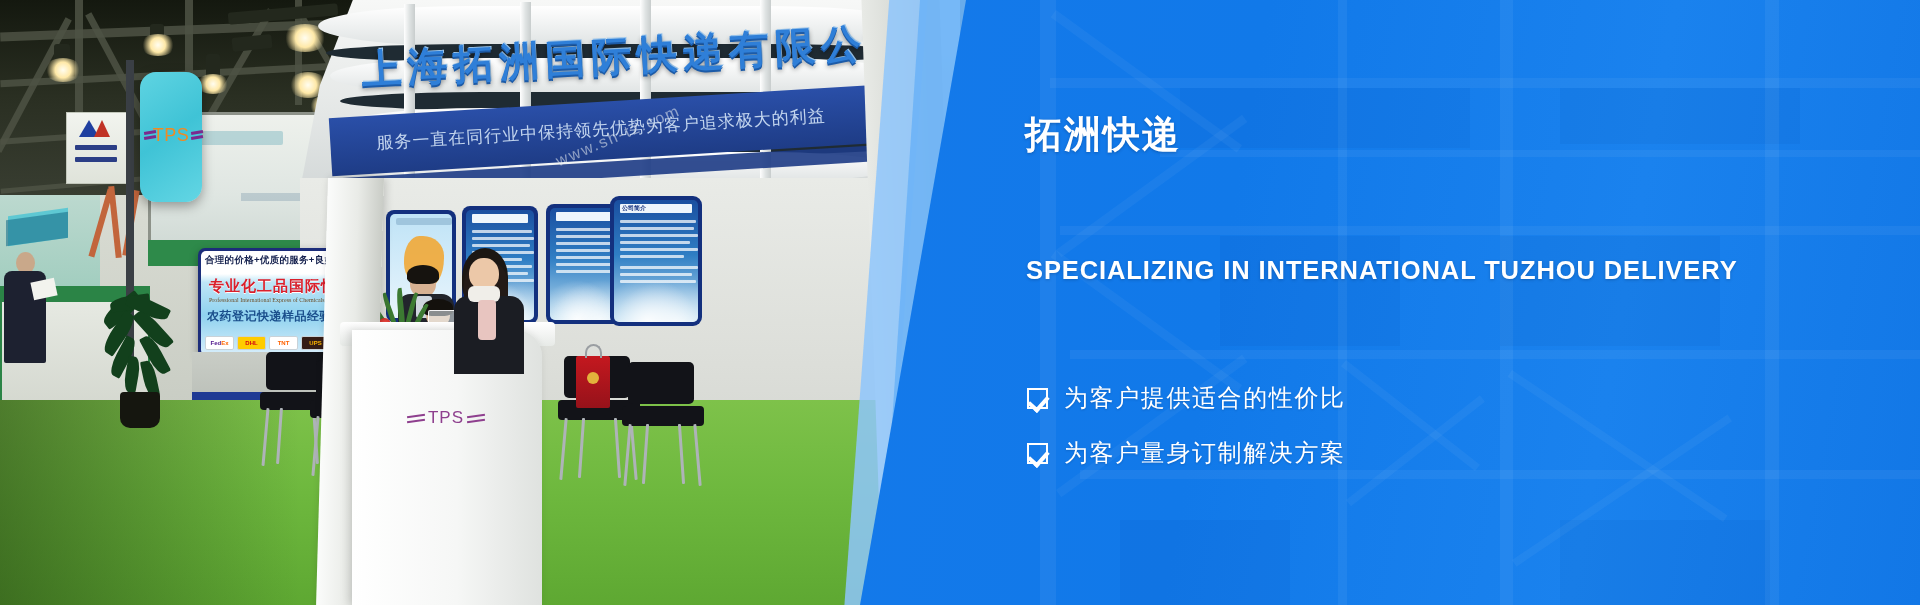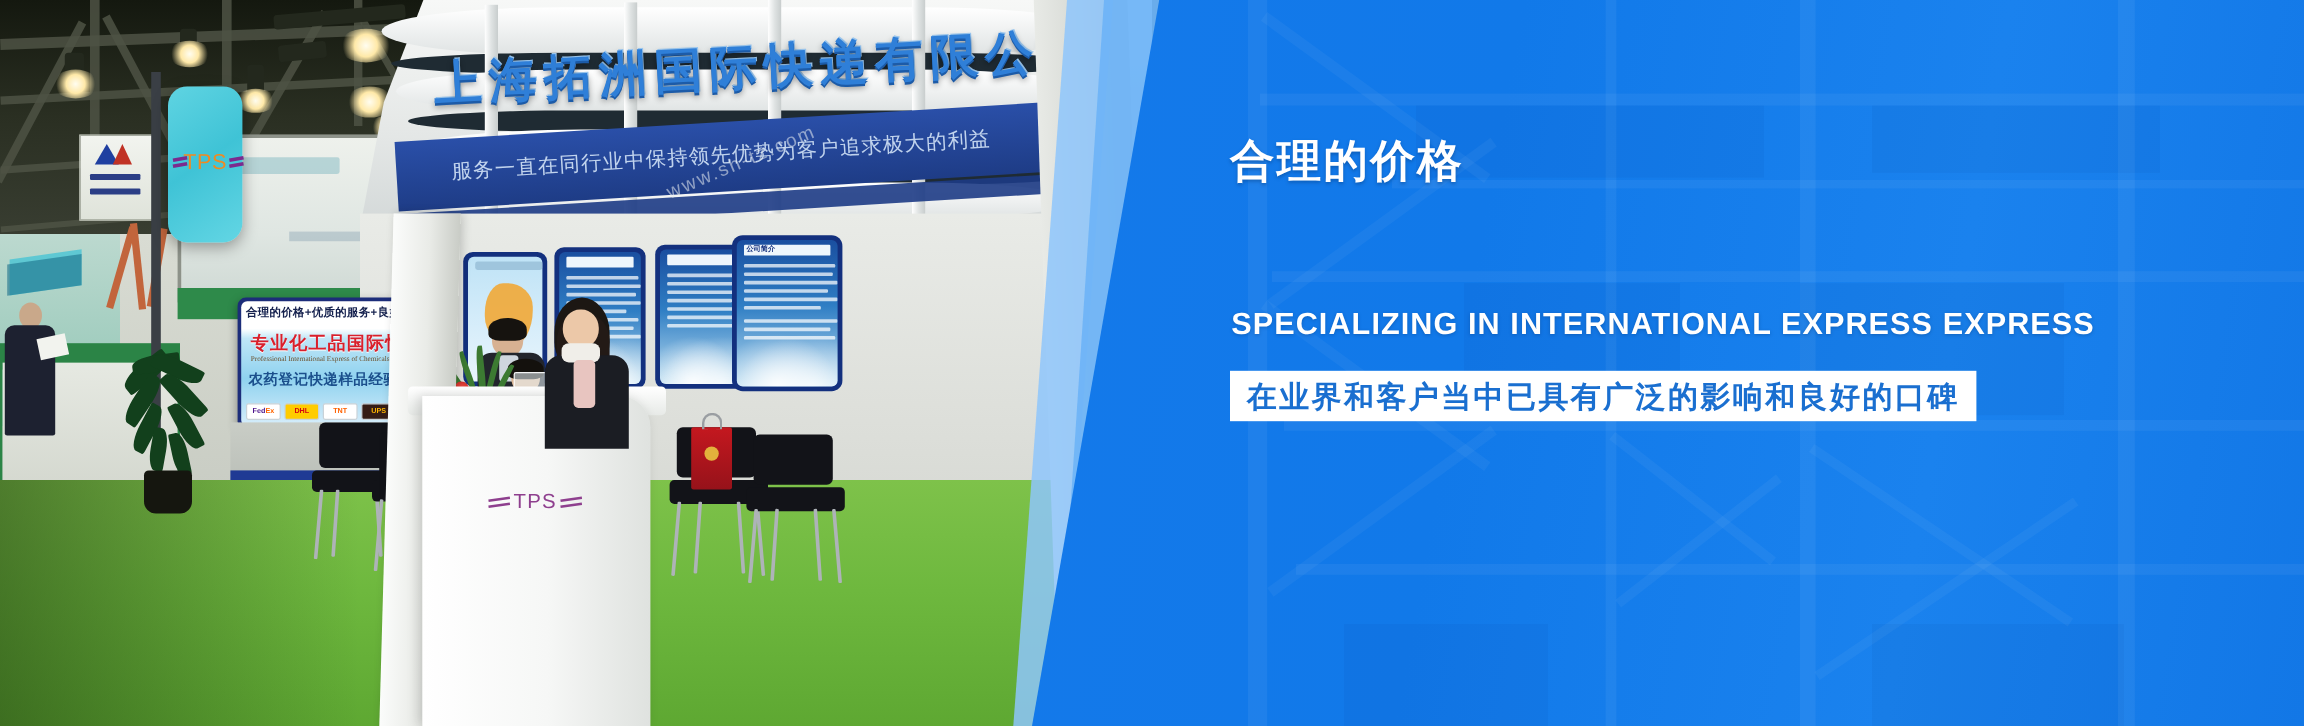--- a/index.html
+++ b/index.html
@@ -805,25 +805,32 @@
     <div class="rackdiag" style="left:486px;top:500px;width:170px;height:8px;transform:rotate(-38deg);"></div>
     <div class="rackdiag" style="left:652px;top:370px;width:260px;height:8px;transform:rotate(34deg);"></div>
     <div class="rackdiag" style="left:652px;top:560px;width:260px;height:8px;transform:rotate(-34deg);"></div>
     <div class="rackdark" style="left:260px;top:520px;width:170px;height:85px;"></div>
     <div class="rackdark" style="left:700px;top:520px;width:210px;height:85px;"></div>
   </div>
 
   <div class="content">
 
     <div class="brandrow">
-      <div class="brand-cn">合理的价格</div>
-    </div>
-
-
-    <div class="subline">SPECIALIZING IN INTERNATIONAL EXPRESS EXPRESS</div>
-
-    <div class="highlight">
-      <span>在业界和客户当中已具有广泛的影响和良好的口碑</span>
-    </div>
-
+      <div class="brand-cn">拓洲快递</div>
+    </div>
+
+
+    <div class="subline">SPECIALIZING IN INTERNATIONAL TUZHOU DELIVERY</div>
+
+
+    <div class="bullets">
+      <div class="bullet">
+        <div class="chk"></div>
+        <div class="bullet-text">为客户提供适合的性价比</div>
+      </div>
+      <div class="bullet">
+        <div class="chk"></div>
+        <div class="bullet-text">为客户量身订制解决方案</div>
+      </div>
+    </div>
 
   </div>
 </div>
 
 </body></html>

